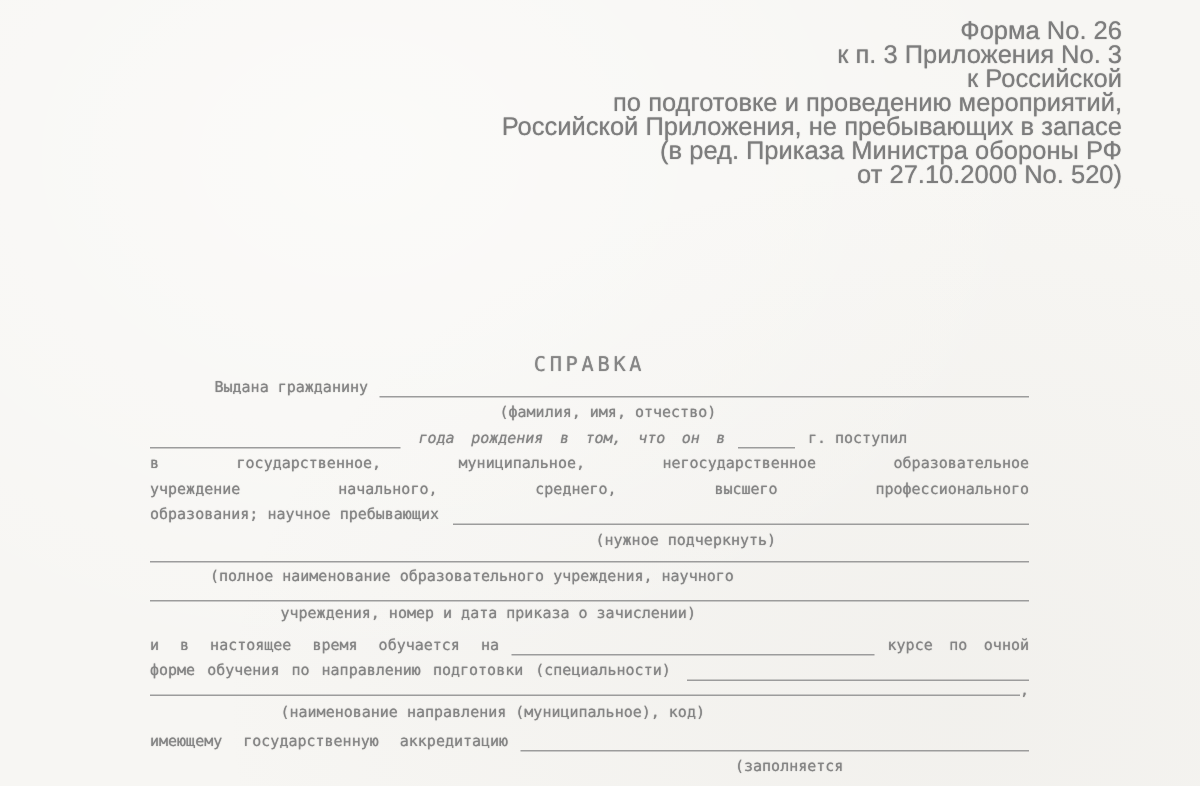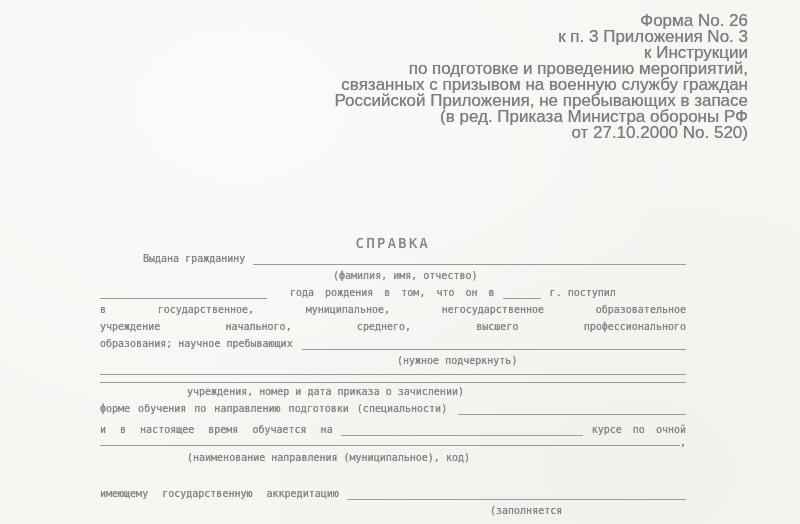--- a/index.html
+++ b/index.html
@@ -50,82 +50,82 @@
   .ws5{word-spacing:5px;} .ws8{word-spacing:8px;} .ws2{word-spacing:2px;}
 </style>
 </head>
 <body>
 
 <div class="paper scan-text">
 
   <div class="header-note">
     <div>Форма No. 26</div>
     <div>к п. 3 Приложения No. 3</div>
-    <div>к Инструкции</div>
+    <div>к Российской</div>
     <div>по подготовке и проведению мероприятий,</div>
-    <div>связанных с призывом на военную службу граждан</div>
     <div>Российской Приложения, не пребывающих в запасе</div>
     <div>(в ред. Приказа Министра обороны РФ</div>
     <div>от 27.10.2000 No. 520)</div>
   </div>
 
   <div class="doc-title">СПРАВКА</div>
 
   <div class="form-body">
 
     <div class="fl">
       <span style="display:inline-block;width:43px;"></span><span>Выдана гражданину</span>
       <span class="blank"></span>
     </div>
 
     <div class="cap" style="padding-left:233px;">(фамилия, имя, отчество)</div>
 
     <div class="fl">
       <span class="blank noml fixed" style="width:167px;"></span>
-      <span class="ws5" style="margin-left:23px;">года рождения в том, что он в</span>
+      <span class="ws5" style="margin-left:12px;font-style:italic;">года рождения в том, что он в</span>
       <span class="blank fixed" style="width:38px;"></span>
       <span style="margin-left:9px;">г. поступил</span>
     </div>
 
     <div class="jl">в государственное, муниципальное, негосударственное образовательное</div>
     <div class="jl">учреждение начального, среднего, высшего профессионального</div>
 
     <div class="fl">
       <span>образования; научное пребывающих</span>
       <span class="blank" style="margin-left:9px;"></span>
     </div>
 
     <div class="cap" style="padding-left:297px;">(нужное подчеркнуть)</div>
 
     <div class="blank-row" style="height:5px;"></div>
 
+    <div class="cap" style="padding-left:40px;margin-top:1px;">(полное наименование образовательного учреждения, научного</div>
 
     <div class="blank-row" style="height:5px;margin-top:2px;"></div>
 
     <div class="cap" style="padding-left:87px;">учреждения, номер и дата приказа о зачислении)</div>
 
-    <div class="fl">
-      <span class="ws2">форме обучения по направлению подготовки (специальности)</span>
-      <span class="blank" style="margin-left:11px;"></span>
-    </div>
-
     <div class="fl" style="margin-top:4px;">
       <span class="ws8">и в настоящее время обучается на</span>
       <span class="blank"></span>
       <span class="ws5" style="margin-left:9px;">курсе по очной</span>
+    </div>
+
+    <div class="fl">
+      <span class="ws2">форме обучения по направлению подготовки (специальности)</span>
+      <span class="blank" style="margin-left:11px;"></span>
     </div>
 
     <div class="fl" style="height:10px;line-height:10px;">
       <span class="blank noml"></span>
       <span>,</span>
     </div>
 
     <div class="cap" style="padding-left:87px;margin-top:2px;height:15px;line-height:15px;">(наименование направления (муниципальное), код)</div>
 
-    <div class="fl" style="margin-top:20px;">
+    <div class="fl" style="margin-top:3px;">
       <span class="ws8">имеющему государственную аккредитацию</span>
       <span class="blank"></span>
     </div>
 
     <div class="cap" style="padding-left:390px;">(заполняется</div>
 
   </div>
 </div>
 
 </body></html>

